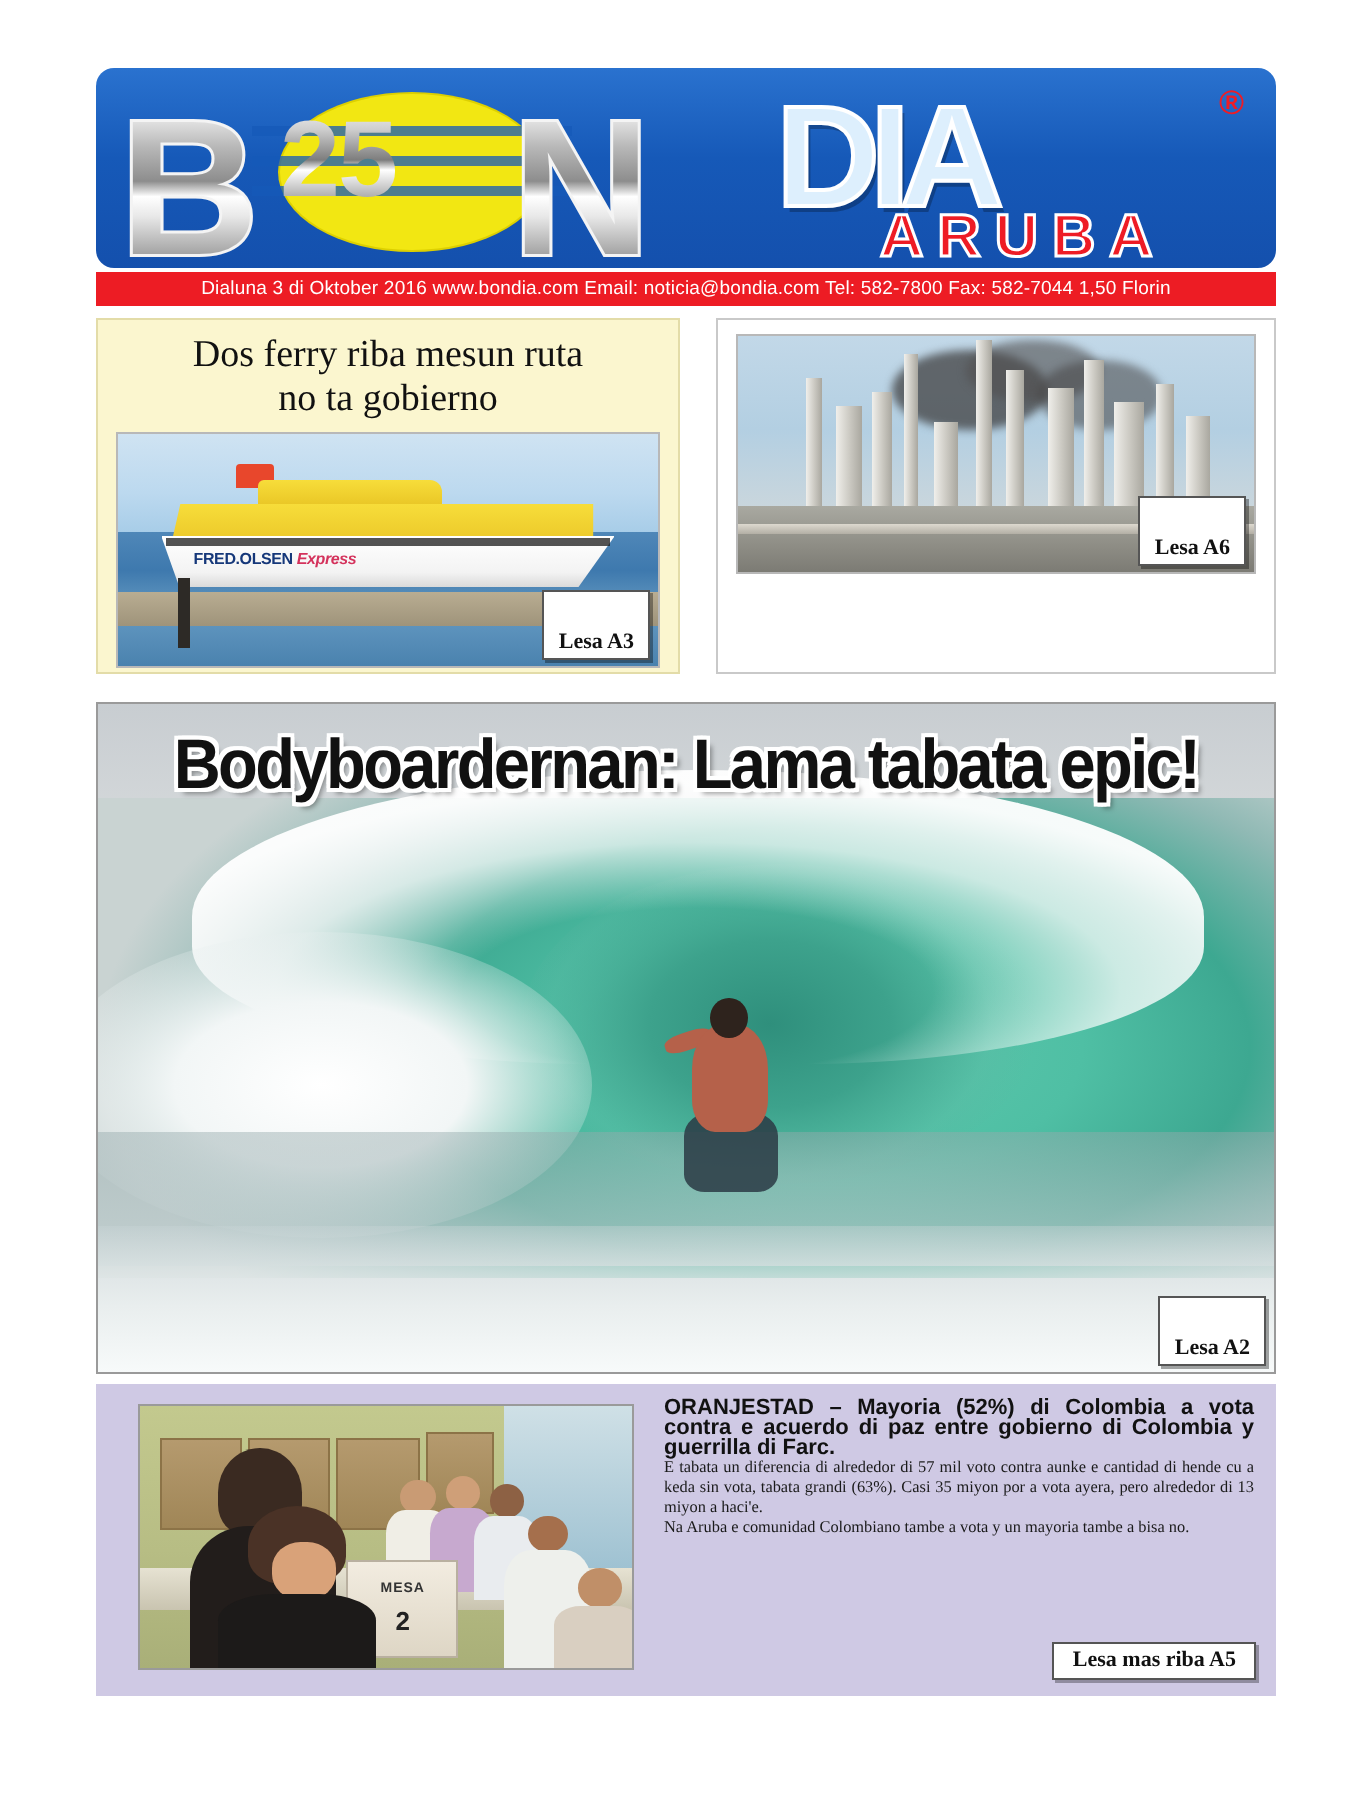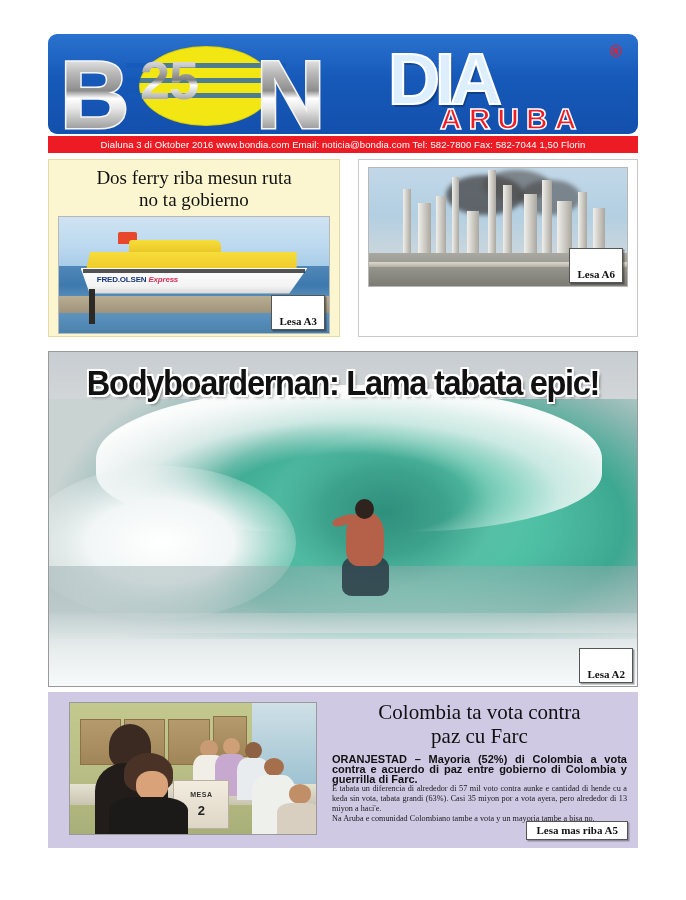--- a/index.html
+++ b/index.html
@@ -542,24 +542,20 @@
         <div class="num">2</div>
       </div>
       <div class="p-hair pf1-hair"></div>
       <div class="person pf1-body"></div>
       <div class="p-hair pf2-hair"></div>
       <div class="person pf2-face"></div>
       <div class="person pf2-body"></div>
     </div>
 
     <div class="bs-right">
-      <h2>
-        <span>Colombia ta vota contra</span><br>
-        <span>paz cu Farc</span>
-      </h2>
       <p class="bs-lead">ORANJESTAD – Mayoria (52%) di Colombia a vota contra e acuerdo di paz entre gobierno di Colombia y guerrilla di Farc.</p>
       <p class="bs-body">E tabata un diferencia di alrededor di 57 mil voto contra aunke e cantidad di hende cu a keda sin vota, tabata grandi (63%).  Casi 35 miyon por a vota ayera, pero alrededor di 13 miyon a haci'e.</p>
       <p class="bs-body nojust">Na Aruba e comunidad Colombiano tambe a vota y un mayoria tambe a bisa no.</p>
     </div>
 
     <div class="bs-lesa">Lesa mas riba A5</div>
   </div>
 
 </div>
 

